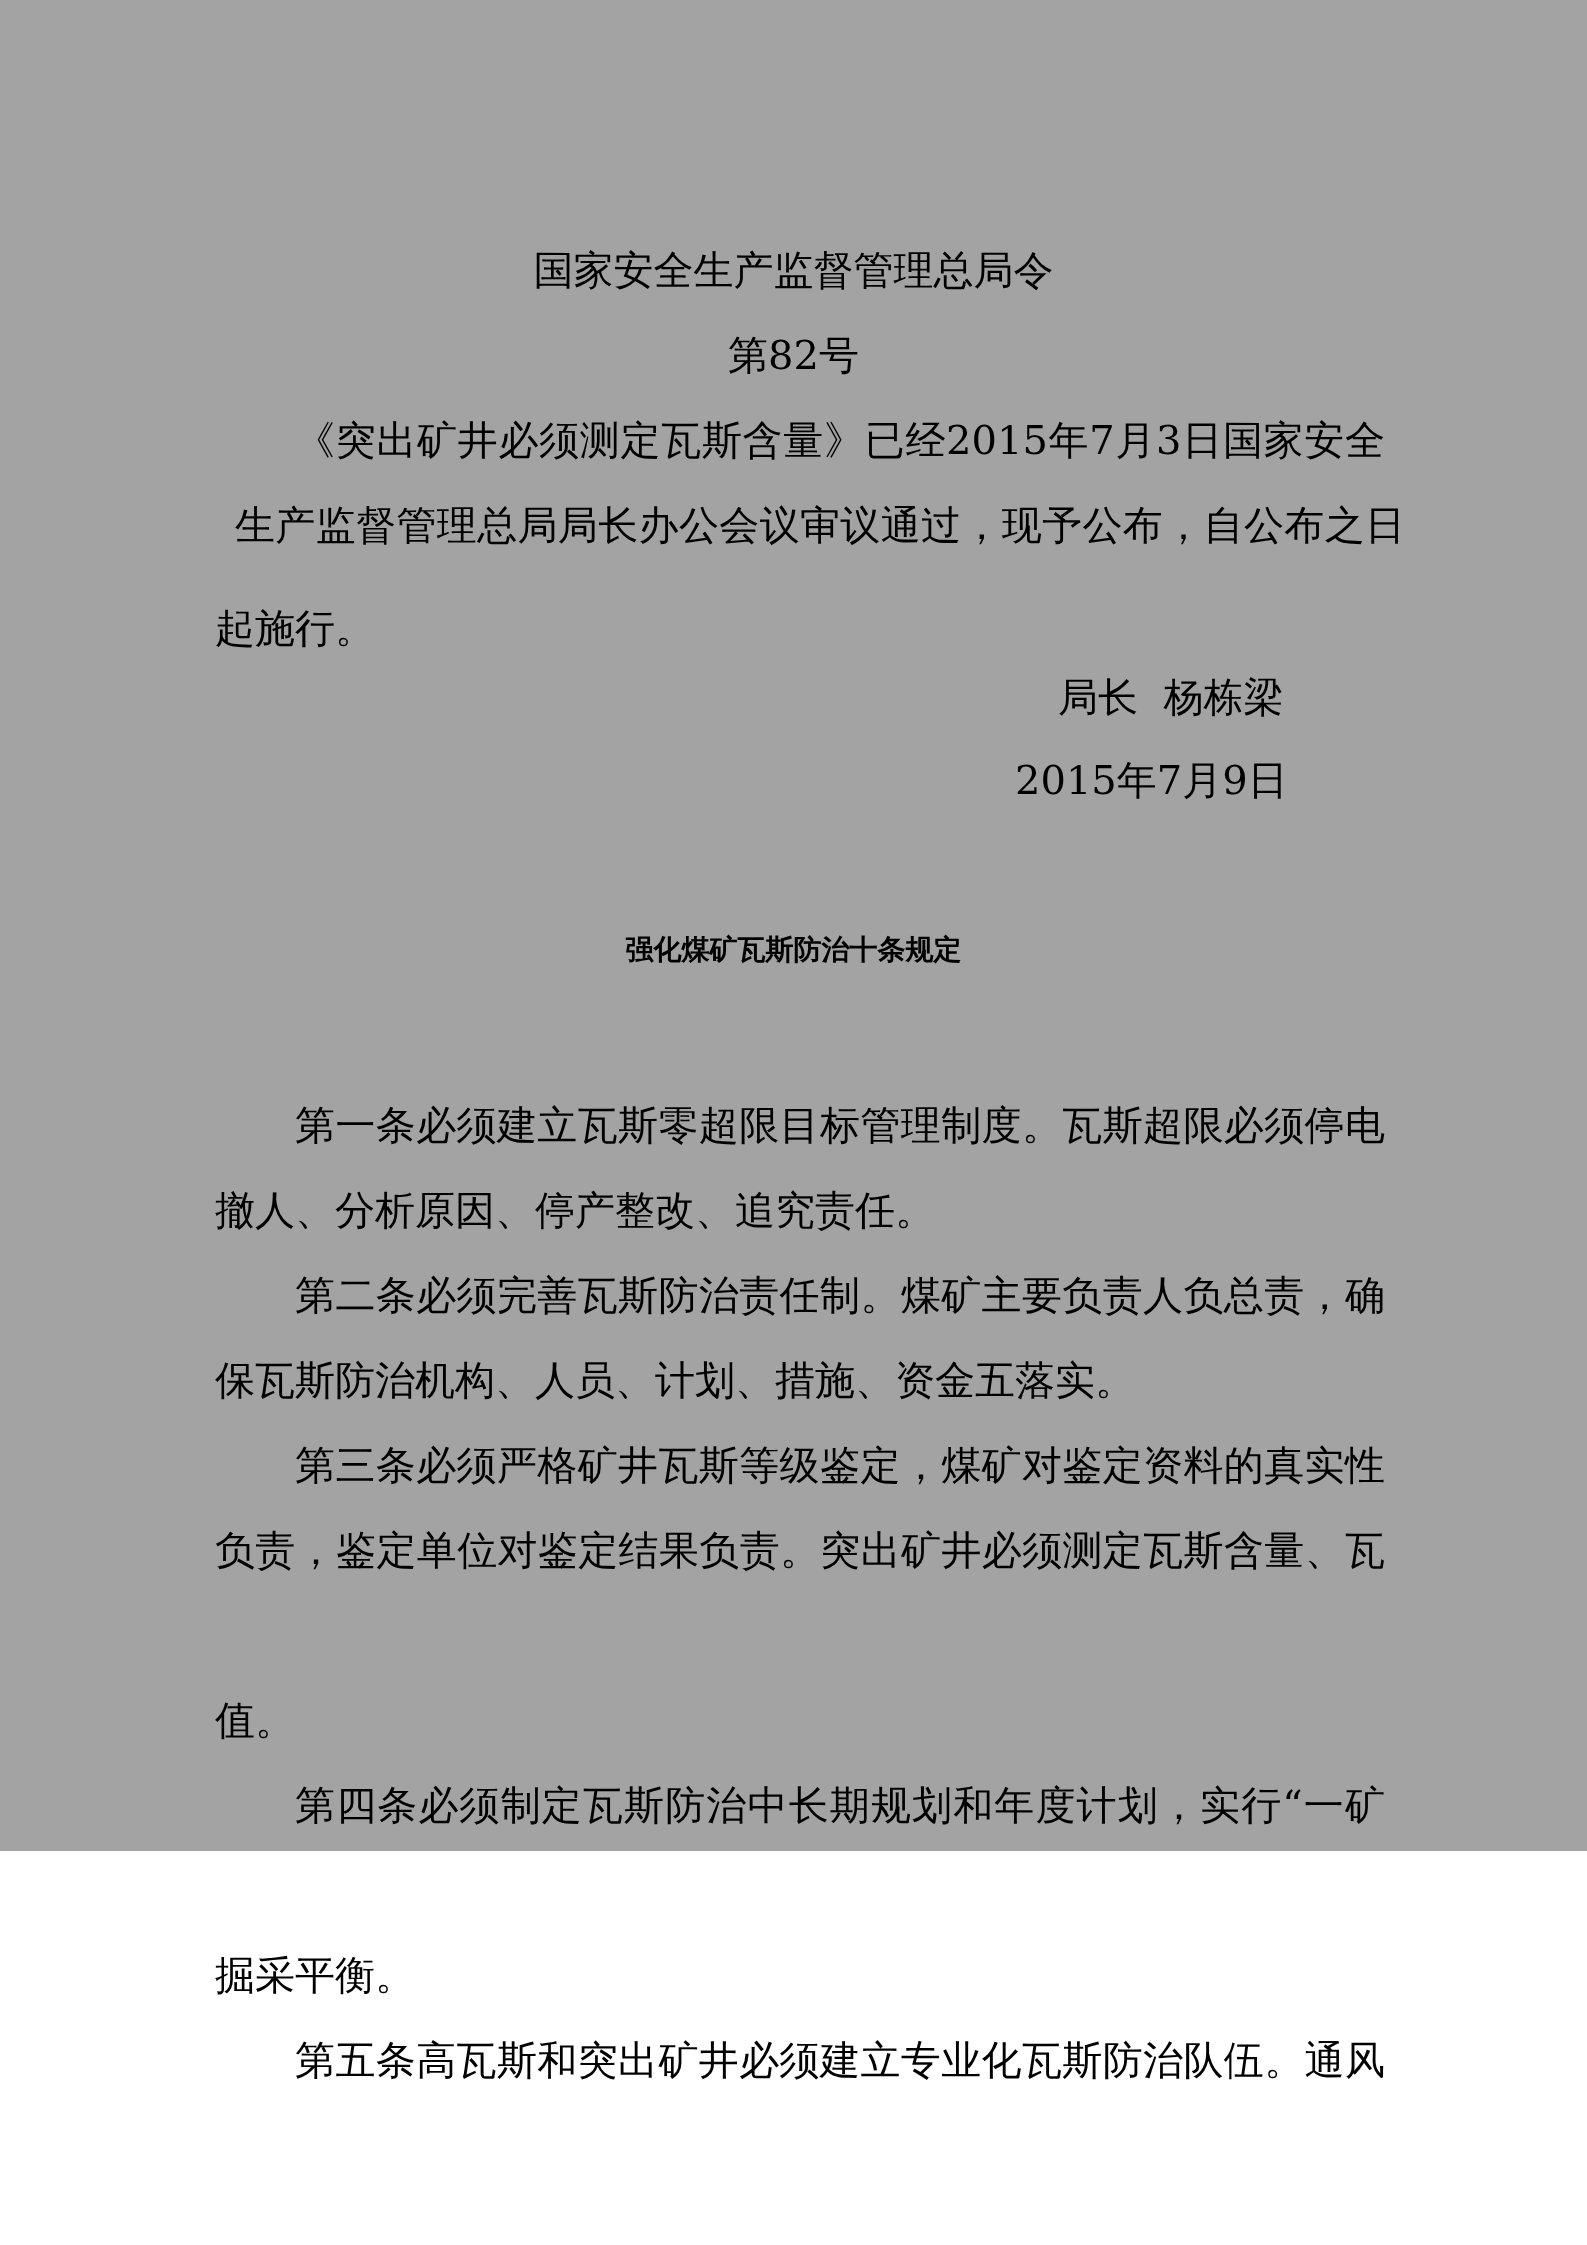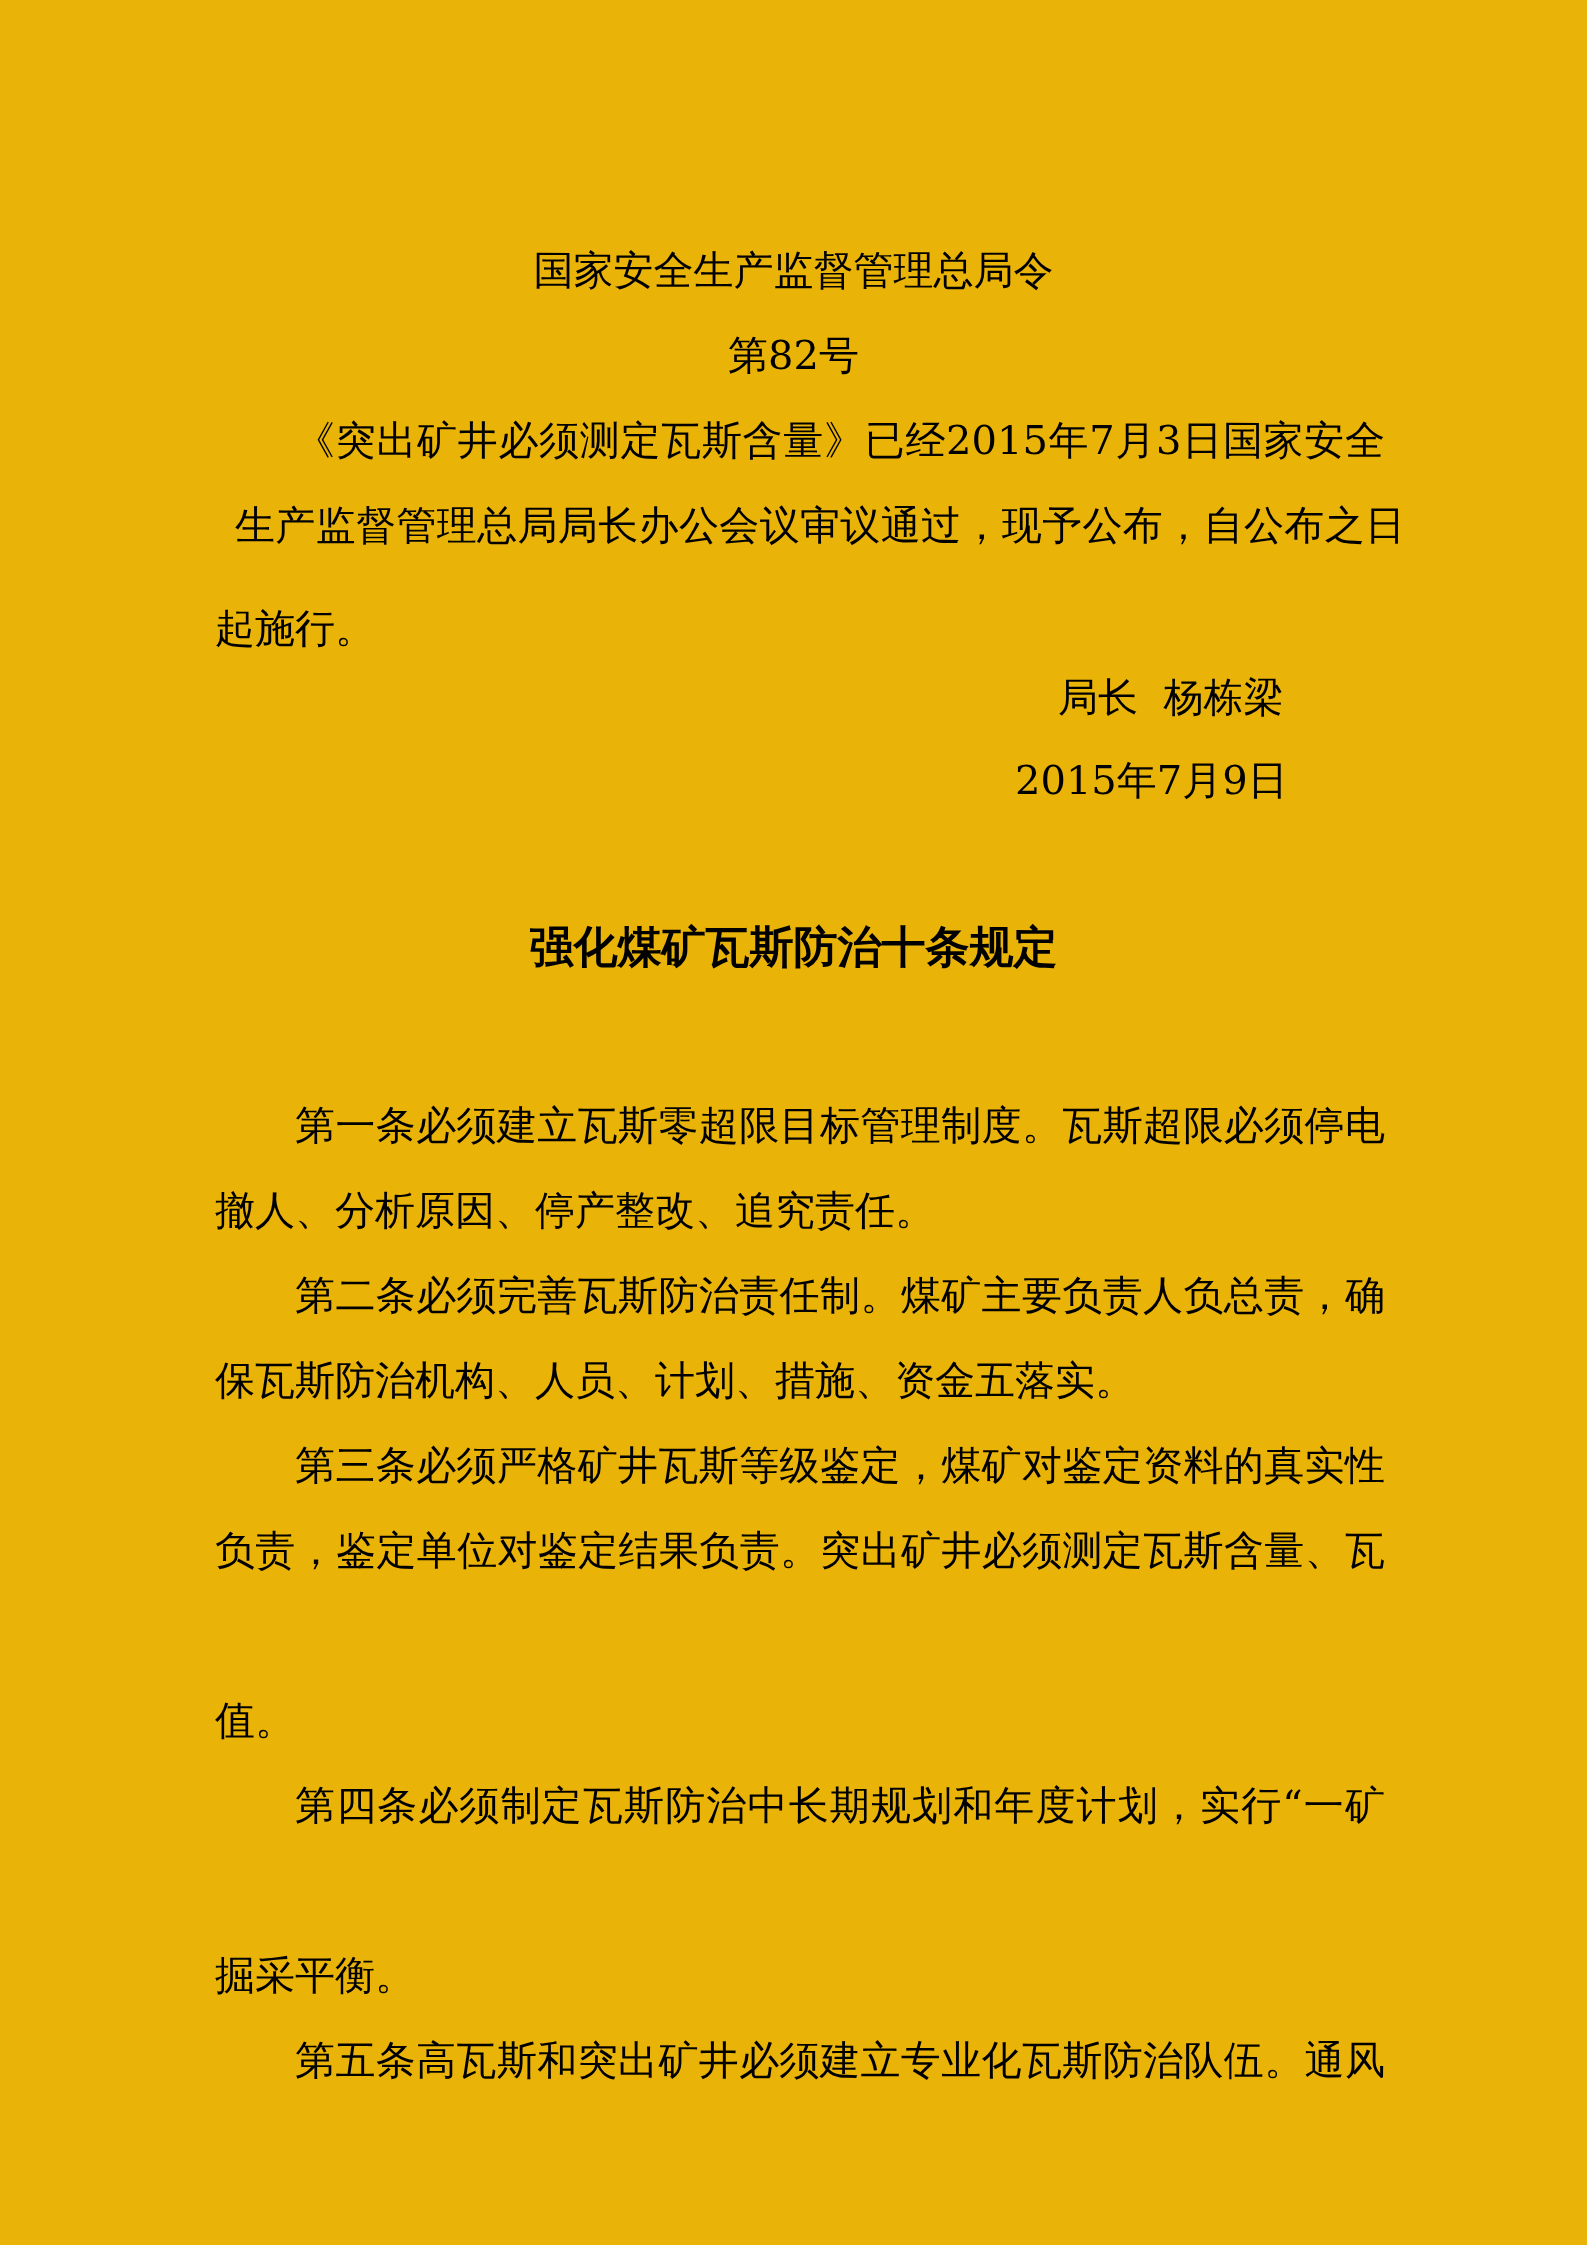--- a/index.html
+++ b/index.html
@@ -12,22 +12,22 @@
       height: 2245px;
       position: relative;
       overflow: hidden;
       font-family: "DejaVu Serif", "Liberation Serif", serif;
       color: #000000;
     }
     .page {
       position: absolute;
       left: 0; top: 0;
       width: 1587px;
-      height: 2245px;
-      background: #eab308;
+      height: 1851px;
+      background: #a3a3a3;
     }
     .line {
       position: absolute;
       white-space: nowrap;
       font-size: 40px;
       line-height: 56px;
       height: 56px;
       letter-spacing: 0px;
     }
     .centered {
@@ -46,23 +46,23 @@
       width: 1170px;
       text-align: left;
     }
     .indent-line {
       left: 295px;
       width: 1090px;
       text-align: justify;
       text-align-last: justify;
     }
     .doc-title {
-      font-family: Liberation Mono, monospace;
+      font-family: Liberation Serif, serif;
       font-weight: bold;
-      font-size: 44px;
+      font-size: 28px;
       line-height: 60px;
       height: 60px;
     }
   </style>
 </head>
 <body>
 
 <div class="page">
 
   <div class="line centered" style="top:242px;">国家安全生产监督管理总局令</div>

